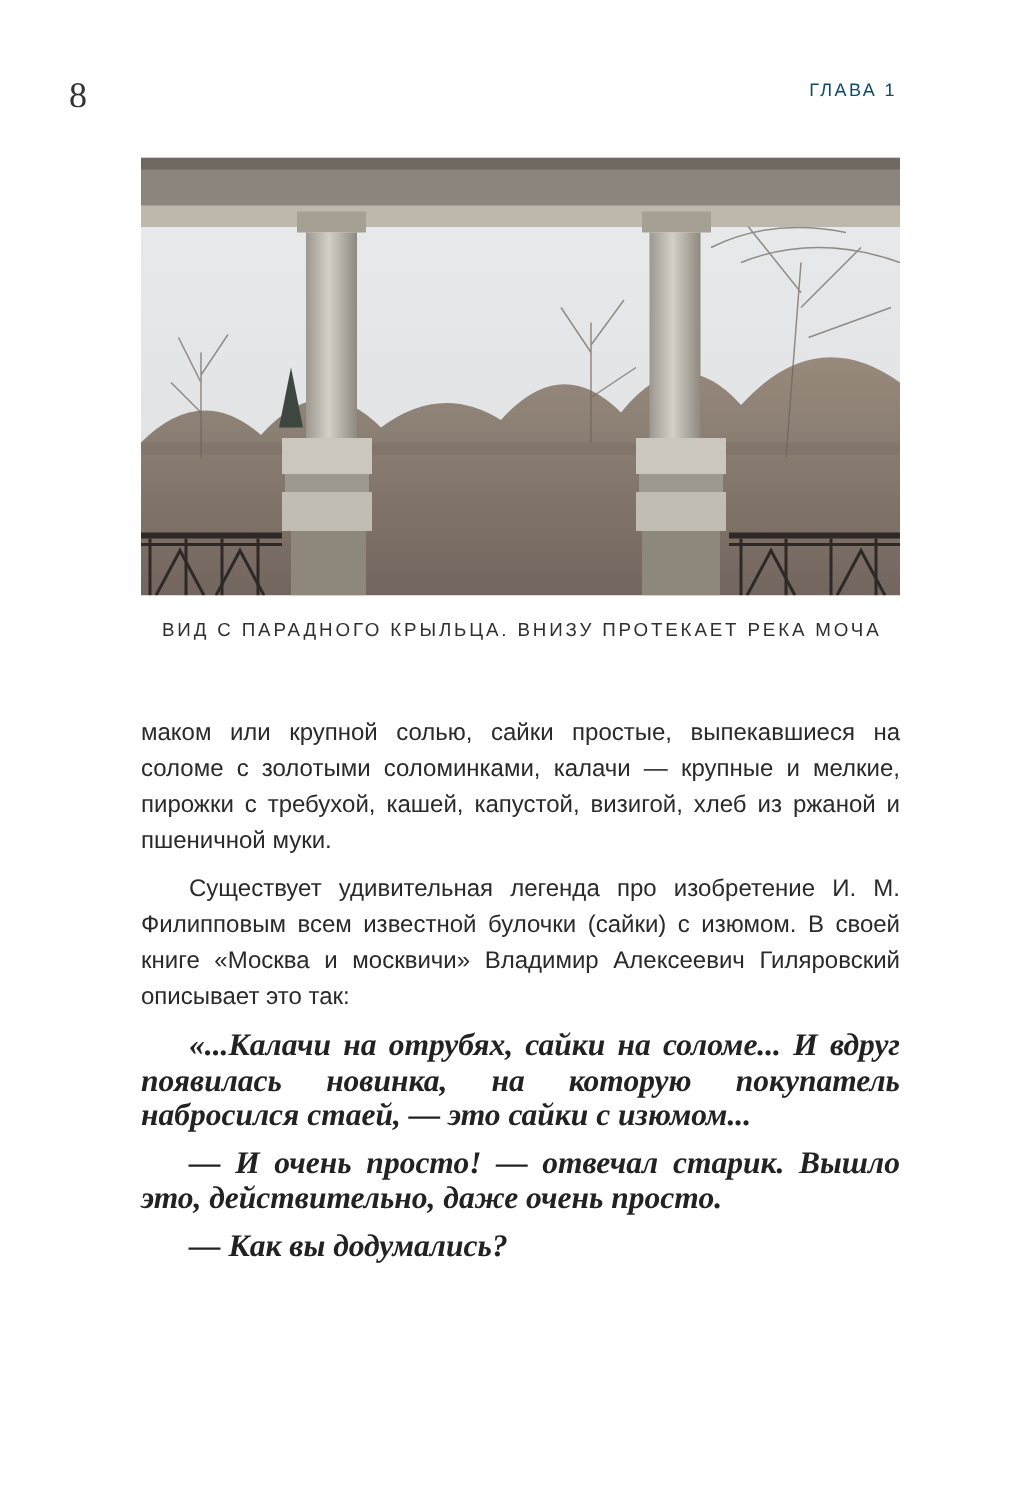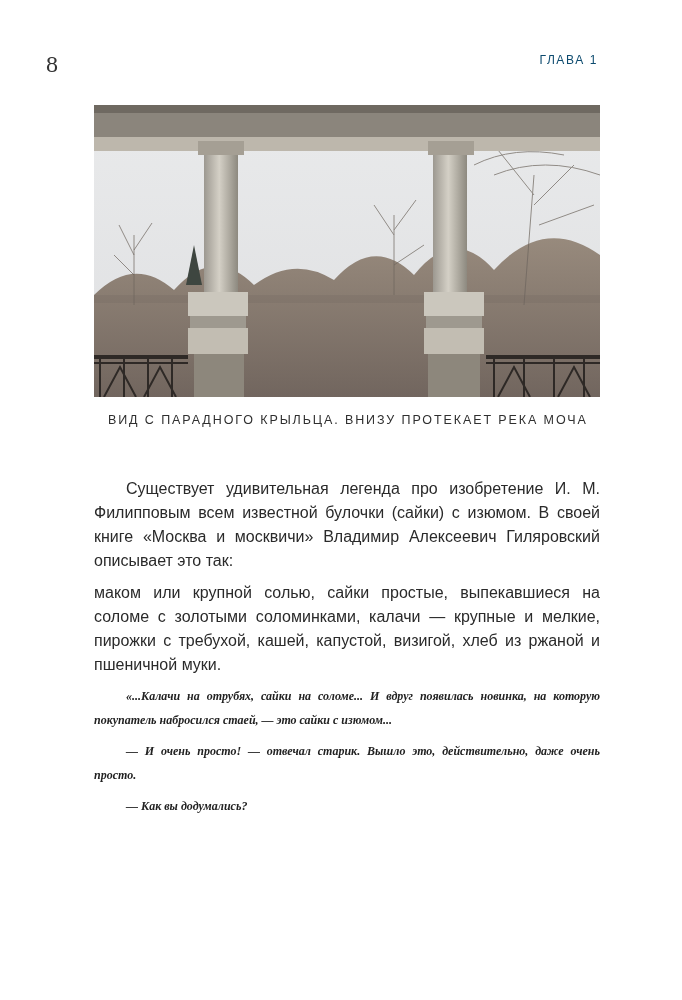--- a/index.html
+++ b/index.html
@@ -29,21 +29,21 @@
   }
   .sans-p {
     font-family: "Liberation Sans", "DejaVu Sans", sans-serif;
     font-size: 16px; line-height: 24px; margin: 0 0 8px 0;
     text-align: justify; color: #2a2a2a;
   }
   .sans-p.indent { text-indent: 32px; }
   .quote-p {
     font-family: "Liberation Serif", "DejaVu Serif", serif;
     font-style: italic; font-weight: bold;
-    font-size: 12px; line-height: 23.5px; margin: 0 0 8px 0;
+    font-size: 21px; line-height: 23.5px; margin: 0 0 8px 0;
     text-align: justify; text-indent: 32px; color: #222;
   }
   .upright { font-style: normal; }
 </style>
 </head>
 <body>
 
 <div class="page-number">8</div>
 <div class="running-head">ГЛАВА 1</div>
 
@@ -105,18 +105,18 @@
       <path d="M10 292 L26 262 L42 292 M50 292 L66 262 L82 292"></path>
       <path d="M392 258 H506 M400 254 V292 M430 254 V292 M460 254 V292 M490 254 V292"></path>
       <path d="M404 292 L420 262 L436 292 M464 292 L480 262 L496 292"></path>
     </g>
   </svg>
 </div>
 
 <div class="caption">ВИД С ПАРАДНОГО КРЫЛЬЦА. ВНИЗУ ПРОТЕКАЕТ РЕКА МОЧА</div>
 
 <div class="text-block">
+  <p class="sans-p">маком или крупной солью, сайки простые, выпекавшиеся на соломе с золотыми соломинками, калачи — крупные и мелкие, пирожки с требухой, кашей, капустой, визигой, хлеб из ржаной и пшеничной муки.</p>
   <p class="sans-p indent">Существует удивительная легенда про изобретение И. М. Филипповым всем известной булочки (сайки) с изюмом. В своей книге «Москва и москвичи» Владимир Алексеевич Гиляровский описывает это так:</p>
-  <p class="sans-p">маком или крупной солью, сайки простые, выпекавшиеся на соломе с золотыми соломинками, калачи — крупные и мелкие, пирожки с требухой, кашей, капустой, визигой, хлеб из ржаной и пшеничной муки.</p>
   <p class="quote-p">«...Калачи на отрубях, сайки на соломе... И вдруг появилась новинка, на которую покупатель набросился стаей, — это сайки с изюмом...</p>
   <p class="quote-p">— И очень просто! — отвечал старик. Вышло это, действительно, даже очень просто.</p>
   <p class="quote-p">— Как вы додумались?</p>
 </div>
 
 </body></html>

